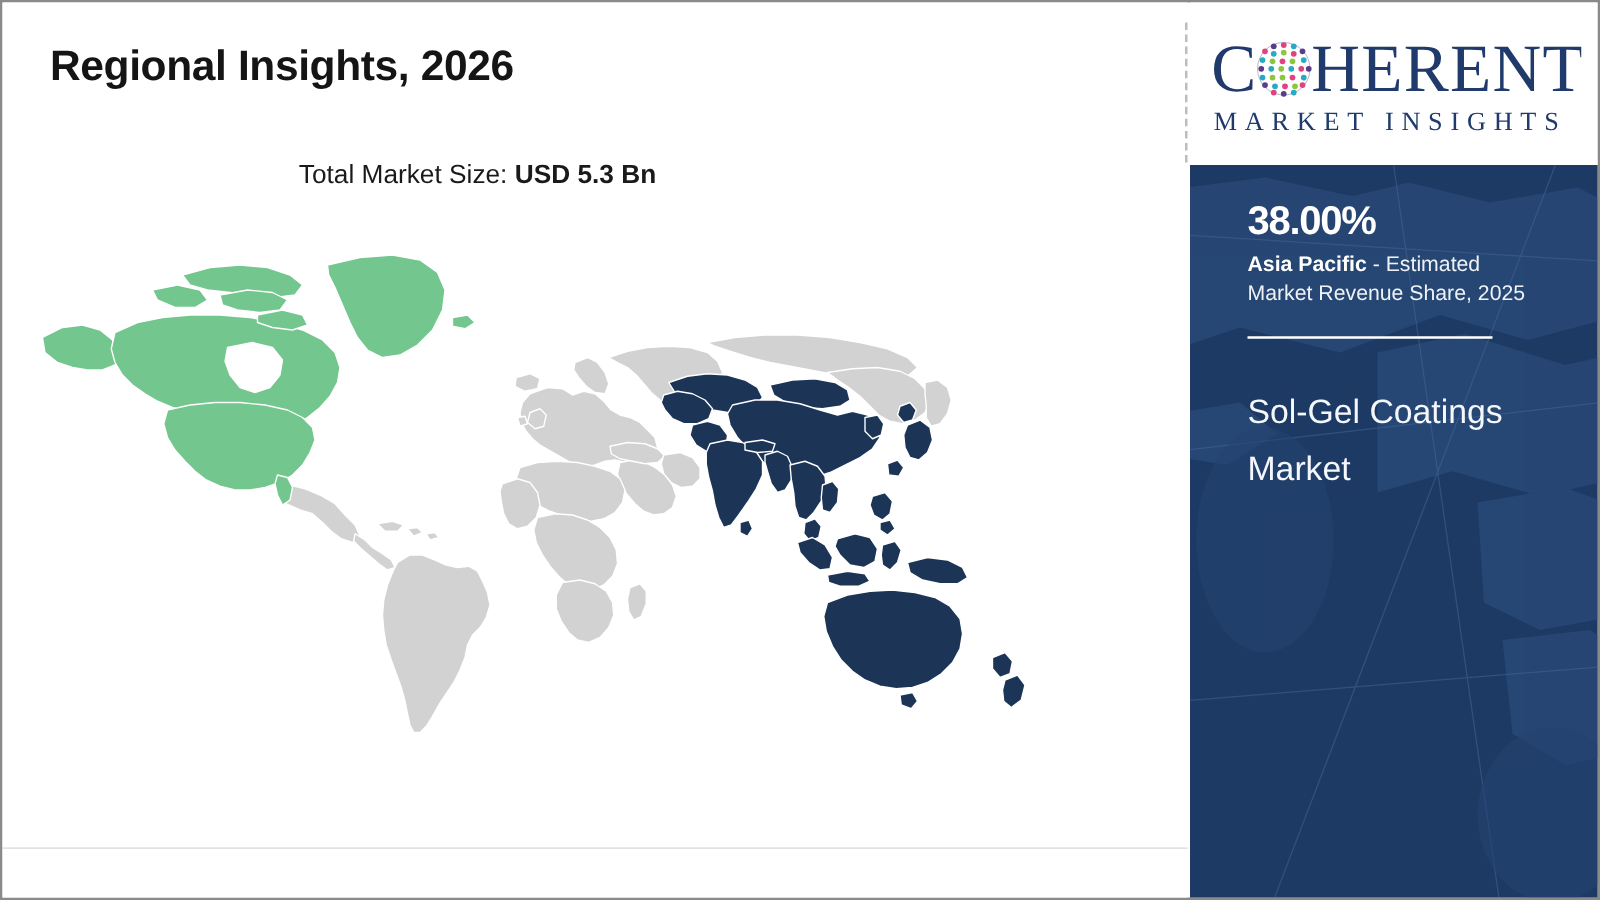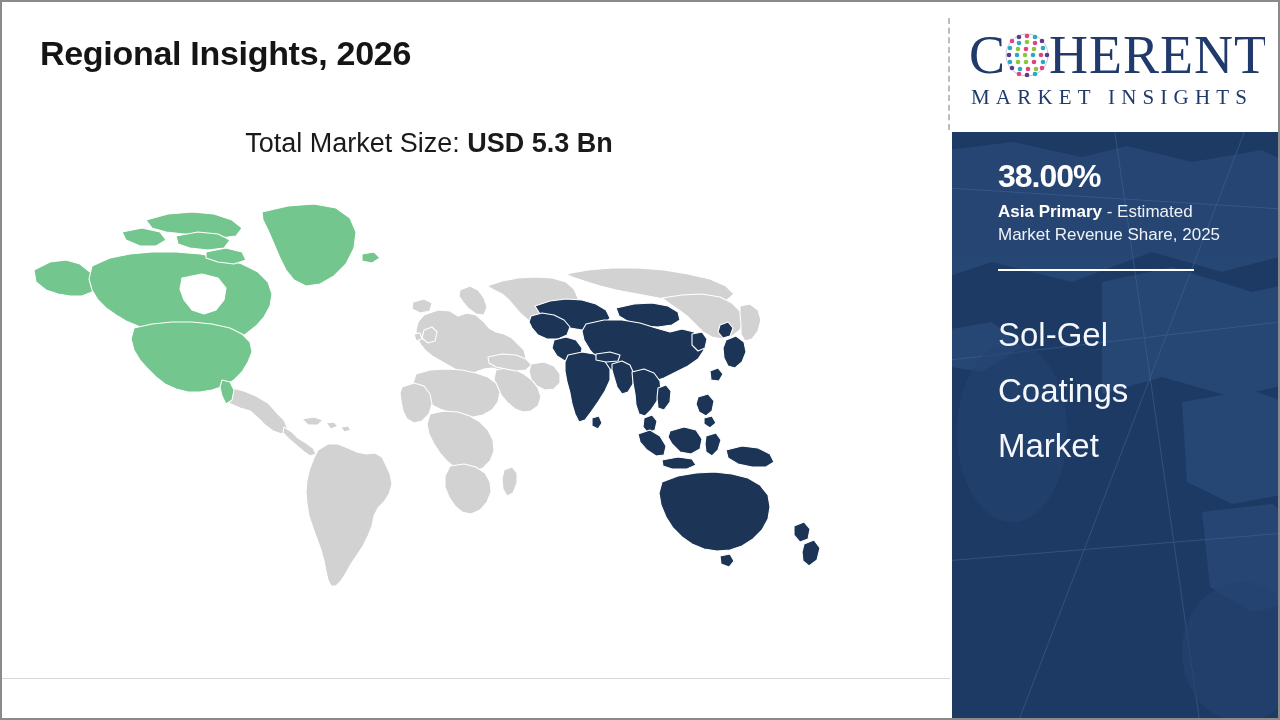--- a/index.html
+++ b/index.html
@@ -23,21 +23,21 @@
     background:#ffffff;
   }
   #page-title {
     position:absolute; left:38px; top:32px;
     font-size:34px; font-weight:bold; color:#151515;
     letter-spacing:-0.3px;
   }
   #market-size-line {
     position:absolute; left:0; top:126px;
     width:760px; text-align:center;
-    font-size:27px; color:#1a1a1a; white-space:nowrap;margin-left:47px;
+    font-size:21px; color:#1a1a1a; white-space:nowrap;
   }
   #market-size-line .msl-label { font-weight:400; }
   #market-size-line .msl-value { font-weight:bold; }
 
   
   #map-wrap {
     position:absolute; left:24px; top:180px;
     width:820px; height:440px;
   }
   #world-map { width:100%; height:100%; display:block; }
@@ -107,21 +107,21 @@
     font-size:17px; color:#eef2f7; line-height:1.40;
     max-width:234px;
   }
   #stat-desc .region { font-weight:bold; color:#ffffff; }
   #stat-divider {
     margin-top:22px;
     width:196px; height:2px; background:#ffffff;
   }
   #market-name {
     margin-top:36px;
-    font-size:33px; color:#f4f7fb; line-height:1.68;
+    font-size:27px; color:#f4f7fb; line-height:1.68;
     font-weight:400;
     max-width:220px;
   }
 </style>
 </head>
 <body>
 
 <div id="slide">
 
   <div id="left-panel">
@@ -335,20 +335,20 @@
       </g>
       <g fill="#24436f" opacity="0.6">
         <ellipse cx="60" cy="300" rx="55" ry="90"></ellipse>
         <ellipse cx="290" cy="520" rx="60" ry="70"></ellipse>
       </g>
     </svg>
 
     <div id="blue-content">
       <div id="stat-percent">38.00%</div>
       <div id="stat-desc">
-        <span class="region">Asia Primary</span><span> - Estimated Market Revenue Share, 2025</span>
+        <span class="region">Asia Pacific</span><span> - Estimated Market Revenue Share, 2025</span>
       </div>
       <div id="stat-divider"></div>
       <div id="market-name">Sol-Gel Coatings Market</div>
     </div>
   </div>
 
 </div>
 
 </body></html>

